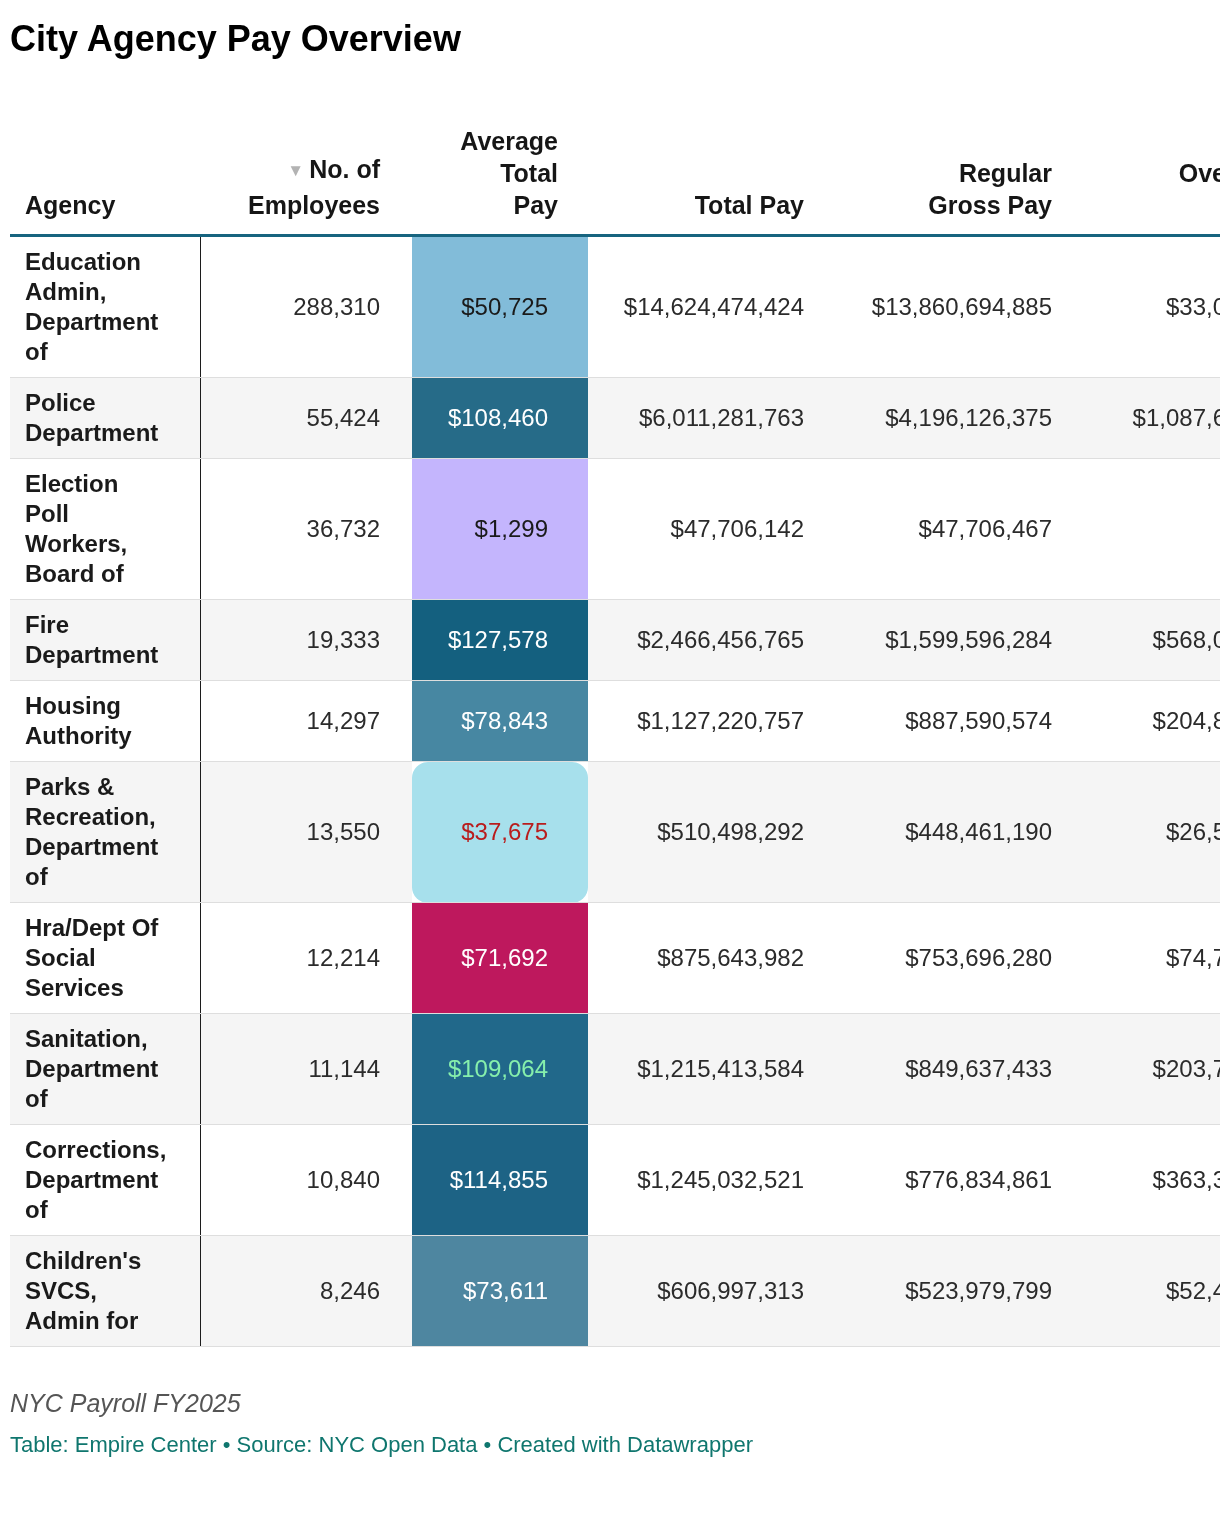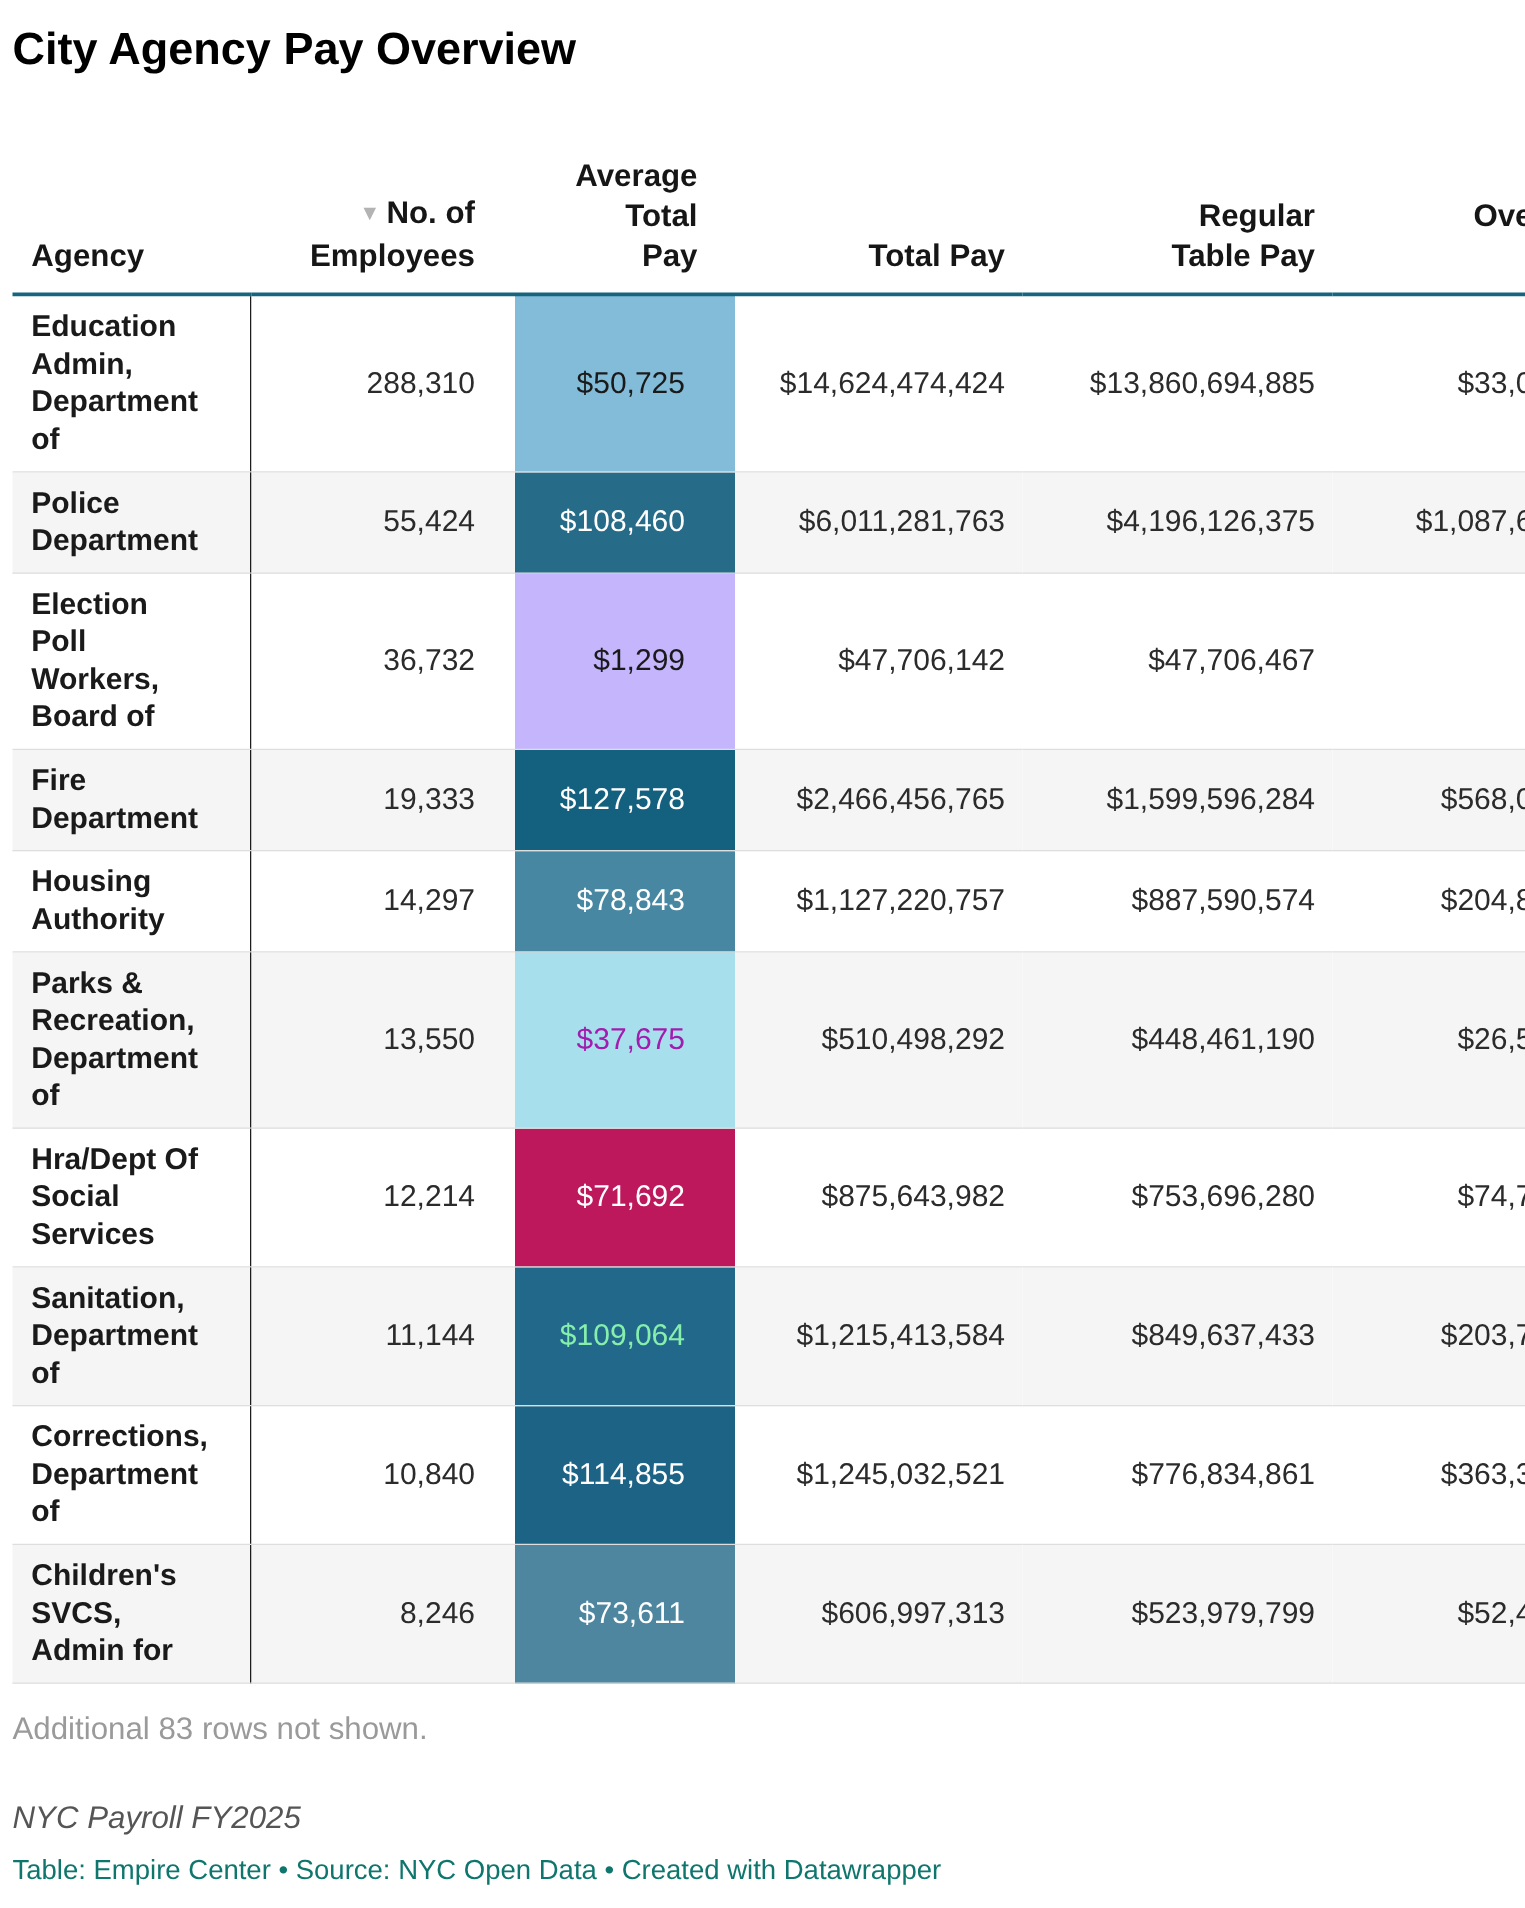--- a/index.html
+++ b/index.html
@@ -75,21 +75,21 @@
         <th class="h-num h-avg">
           <span class="hline">Average</span>
           <span class="hline">Total</span>
           <span class="hline">Pay</span>
         </th>
         <th class="h-num h-total">
           <span>Total Pay</span>
         </th>
         <th class="h-num h-reg">
           <span class="hline">Regular</span>
-          <span class="hline">Table Pay</span>
+          <span class="hline">Gross Pay</span>
         </th>
         <th class="h-num h-ot">
           <span class="hline">Ove</span>
           <span class="hline spacer"></span>
         </th>
       </tr>
     </thead>
     <tbody>
         <tr>
           <td class="c-agency">Education Admin, Department of</td>
@@ -127,21 +127,21 @@
           <td class="c-agency">Housing Authority</td>
           <td class="c-num c-emp">14,297</td>
           <td class="c-num c-avg" style="background: rgb(71, 135, 162); color: rgb(255, 255, 255);">$78,843</td>
           <td class="c-num c-total">$1,127,220,757</td>
           <td class="c-num c-reg">$887,590,574</td>
           <td class="c-num c-ot">$204,8</td>
         </tr>
         <tr class="even">
           <td class="c-agency">Parks &amp; Recreation, Department of</td>
           <td class="c-num c-emp">13,550</td>
-          <td class="c-num c-avg" style="background: rgb(167, 224, 236); color: #a21caf;">$37,675</td>
+          <td class="c-num c-avg" style="background: rgb(167, 224, 236); color: #b91c1c; border-radius: 16px;">$37,675</td>
           <td class="c-num c-total">$510,498,292</td>
           <td class="c-num c-reg">$448,461,190</td>
           <td class="c-num c-ot">$26,5</td>
         </tr>
         <tr>
           <td class="c-agency">Hra/Dept Of Social Services</td>
           <td class="c-num c-emp">12,214</td>
           <td class="c-num c-avg" style="background: #be185d; color: rgb(255, 255, 255);">$71,692</td>
           <td class="c-num c-total">$875,643,982</td>
           <td class="c-num c-reg">$753,696,280</td>
@@ -167,17 +167,16 @@
           <td class="c-agency">Children's SVCS, Admin for</td>
           <td class="c-num c-emp">8,246</td>
           <td class="c-num c-avg" style="background: rgb(78, 134, 160); color: rgb(255, 255, 255);">$73,611</td>
           <td class="c-num c-total">$606,997,313</td>
           <td class="c-num c-reg">$523,979,799</td>
           <td class="c-num c-ot">$52,4</td>
         </tr>
       </tbody>
   </table>
 
-  <p class="note">Additional 83 rows not shown.</p>
   <p class="source-title">NYC Payroll FY2025</p>
   <p class="attribution">Table: Empire Center • Source: NYC Open Data • Created with Datawrapper</p>
 
 </div>
 
 </body></html>

